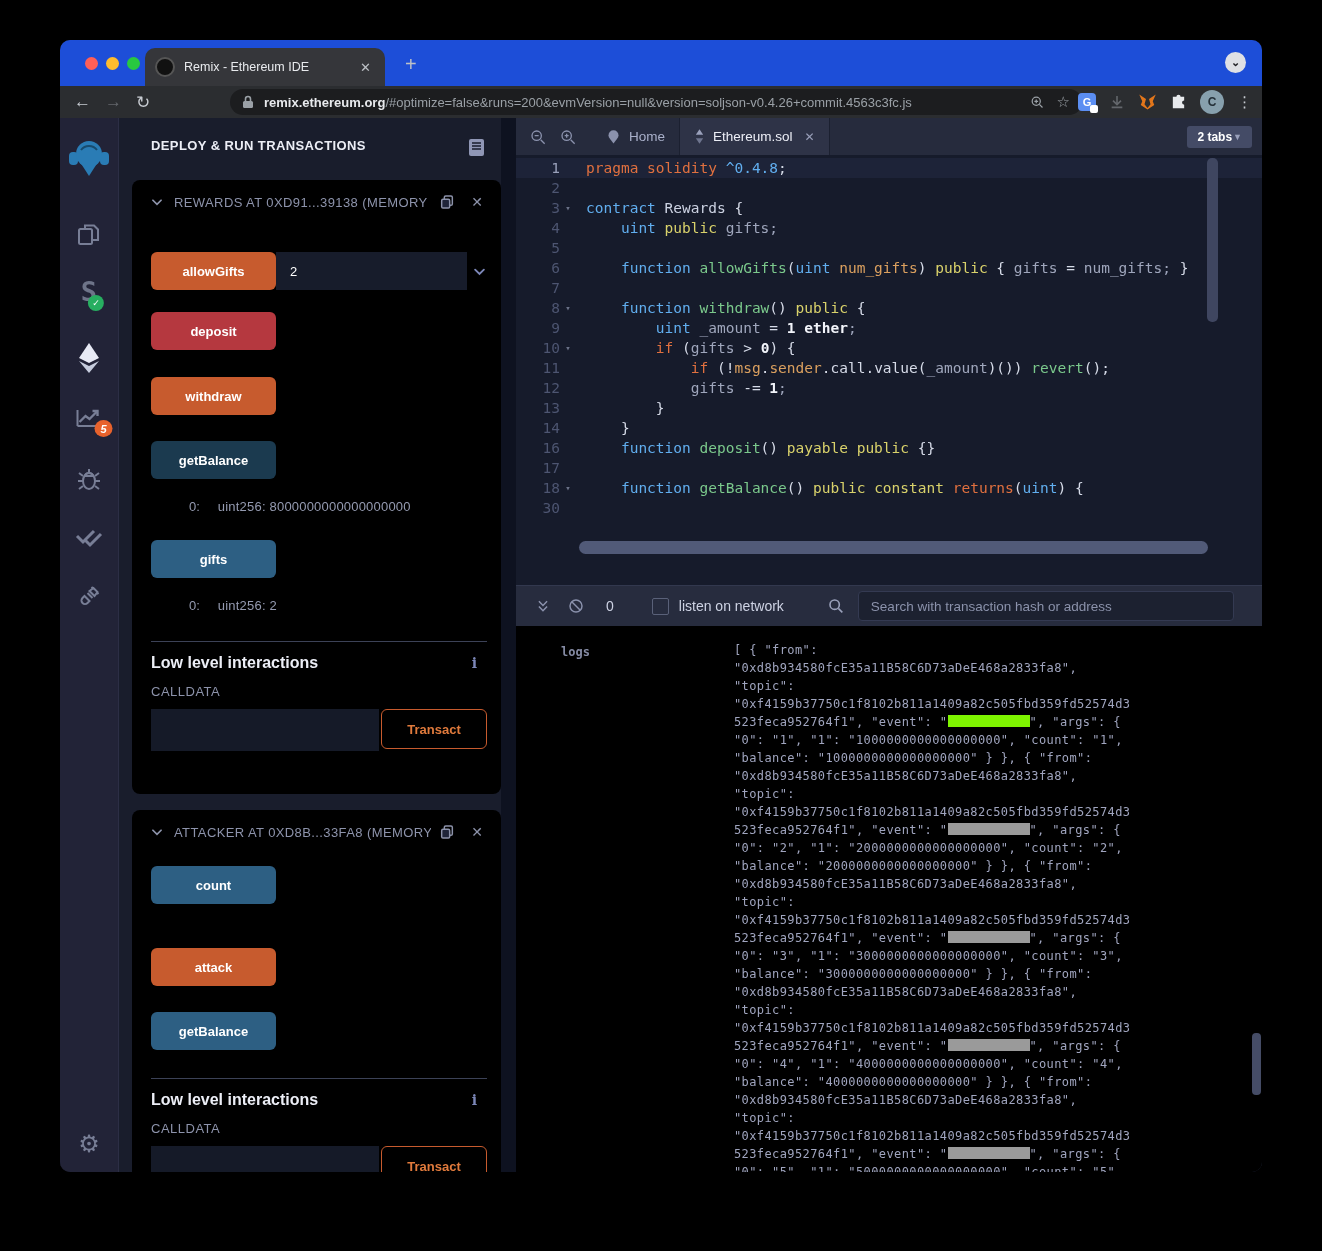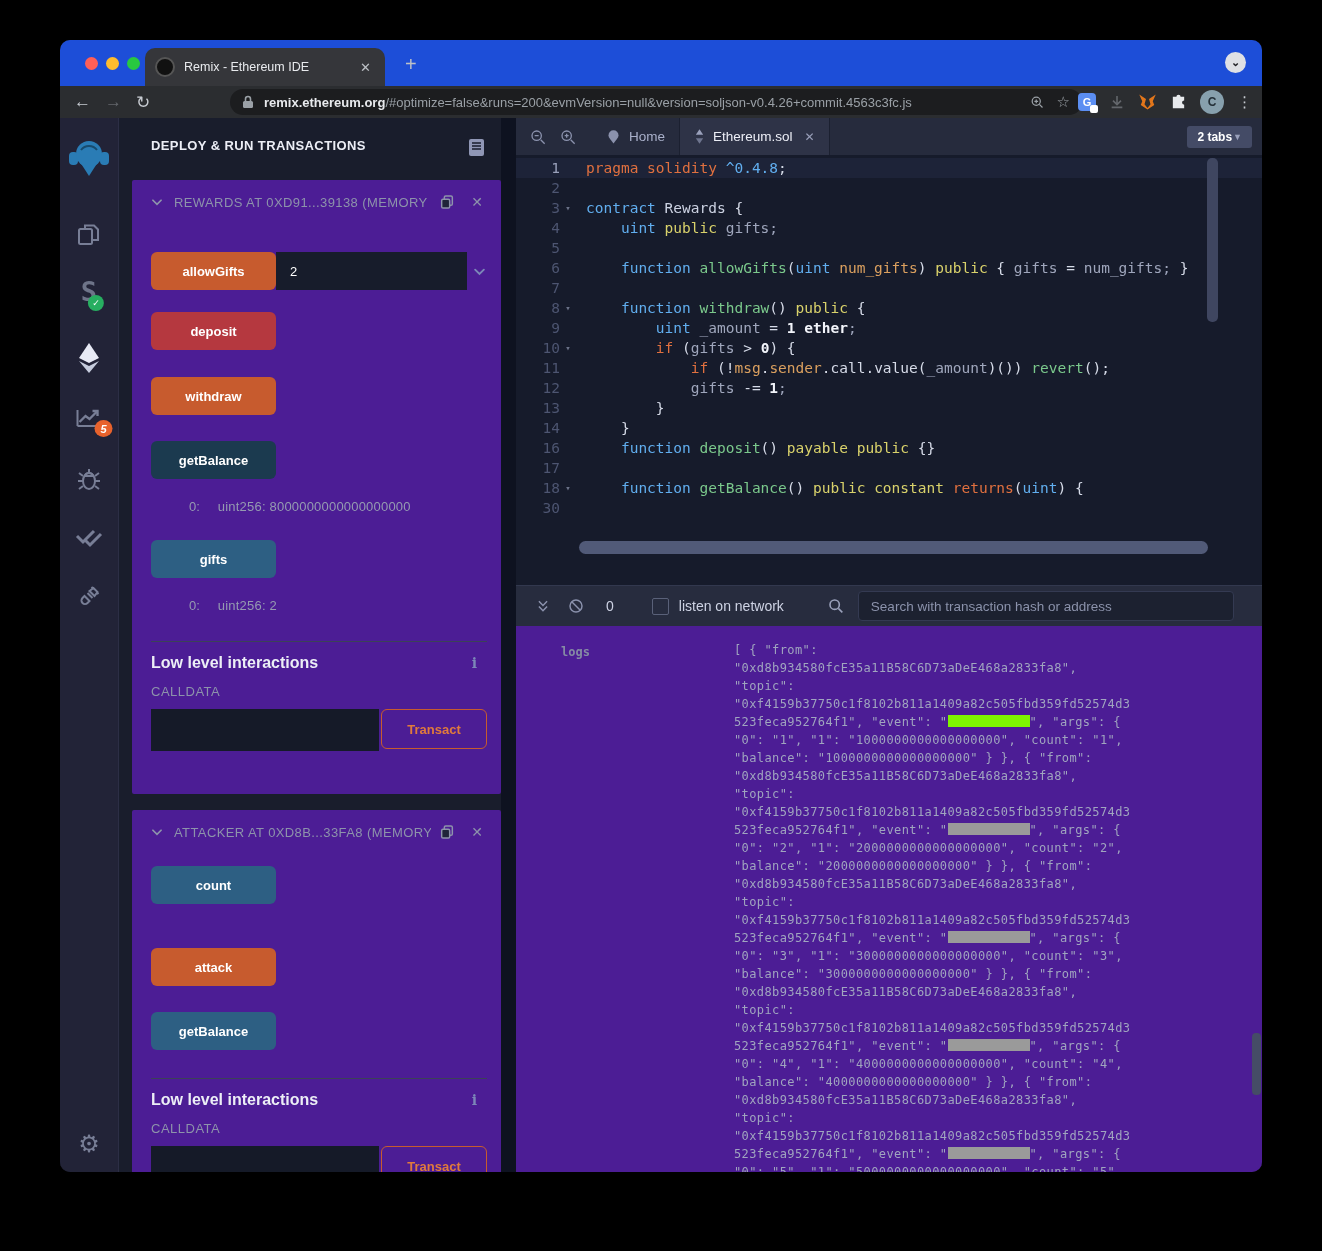--- a/index.html
+++ b/index.html
@@ -39,21 +39,21 @@
   .app{position:absolute;top:78px;left:0;right:0;bottom:0;background:#0e1220;display:flex;}
   .rail{width:58px;background:#222337;position:relative;flex:none;border-right:1px solid #2c2e45;}
   .rit{position:absolute;left:50%;transform:translateX(-50%);color:#787e96;}
   .badge{position:absolute;border-radius:50%;color:#fff;display:flex;align-items:center;justify-content:center;}
   .badge.green{width:16px;height:16px;background:var(--badge-green);right:-7px;bottom:-4px;font-size:9px;}
   .badge.orange{width:18px;height:17px;background:var(--badge-orange);right:-10px;bottom:-7px;font-size:11px;font-style:italic;font-weight:bold;border-radius:50%;}
   
   .panel{width:382px;background:#191d2c;position:relative;flex:none;overflow:hidden;color:#e3e6f0;}
   .ptitle{position:absolute;top:20px;left:32px;font-size:13px;font-weight:bold;letter-spacing:.4px;color:#eceef6;}
   .pdoc{position:absolute;top:20px;left:349px;color:#8f96b5;}
-  .card{position:absolute;left:13px;width:369px;background:#4c1d95;border-radius:2px;box-sizing:border-box;}
+  .card{position:absolute;left:13px;width:369px;background:#000000;border-radius:8px;box-sizing:border-box;}
   .card1{top:62px;height:614px;}
   .card2{top:692px;height:480px;}
   .chead{display:flex;align-items:center;padding:14px 18px 0 18px;color:#8d93ab;}
   .chead .lbl{font-size:13px;letter-spacing:.4px;white-space:nowrap;overflow:hidden;flex:1;margin:0 8px 0 10px;color:#8d93ab;}
   .chead .cx{color:#8d93ab;font-size:14px;margin-left:16px;}
   .btn{width:125px;height:38px;border-radius:6px;color:#fff;font-weight:bold;font-size:13px;
        display:flex;align-items:center;justify-content:center;flex:none;}
   .btn.orange{background:var(--orange);} .btn.red{background:var(--red);}
   .btn.navy{background:var(--navy);} .btn.steel{background:var(--steel);}
   .brow{display:flex;align-items:center;margin-left:19px;margin-right:14px;}
@@ -96,21 +96,21 @@
   .vscroll{position:absolute;left:691px;top:3px;width:11px;height:164px;background:#3f4660;border-radius:5px;}
   .hscroll{position:absolute;left:63px;top:386px;width:629px;height:13px;background:#515a78;border-radius:7px;}
   .termbar{height:40px;background:#272c3e;border-top:1px solid #32384e;display:flex;align-items:center;flex:none;color:#8b92ad;}
   .termbar .cnt{margin-left:22px;color:#ced3e4;font-size:14px;}
   .cbox{width:15px;height:15px;border:1.5px solid #5a6179;border-radius:2px;margin-left:38px;flex:none;}
   .listen{margin-left:10px;color:#ced3e4;font-size:14px;}
   .tsearch{margin-left:44px;}
   .sinput{margin-left:14px;width:350px;height:28px;background:#1c2130;border:1px solid #343a52;border-radius:4px;
           color:#cfd3e2;font-size:13.5px;padding:0 12px;font-family:"Liberation Sans",sans-serif;}
   .sinput::placeholder{color:#8b92ab;}
-  .term{flex:1;position:relative;overflow:hidden;background:#4c1d95;}
+  .term{flex:1;position:relative;overflow:hidden;background:#000000;}
   .loglabel{position:absolute;left:45px;top:19px;font-family:"DejaVu Sans Mono",monospace;
             font-size:12px;font-weight:bold;color:#858ba4;}
   #log-lines{position:absolute;left:218px;top:17px;width:410px;}
   .logline{height:18px;font-family:"DejaVu Sans Mono",monospace;font-size:12px;letter-spacing:.4px;
            color:#a0a5bf;white-space:nowrap;}
   .redact{display:inline-block;width:82px;height:12px;vertical-align:-1px;}
   .redact.rg{background:var(--ev-green);} .redact.rr{background:var(--ev-grey);}
   .tvscroll{position:absolute;left:736px;top:407px;width:9px;height:62px;background:#454c66;border-radius:4px;}
   svg{display:block;}
 </style>

